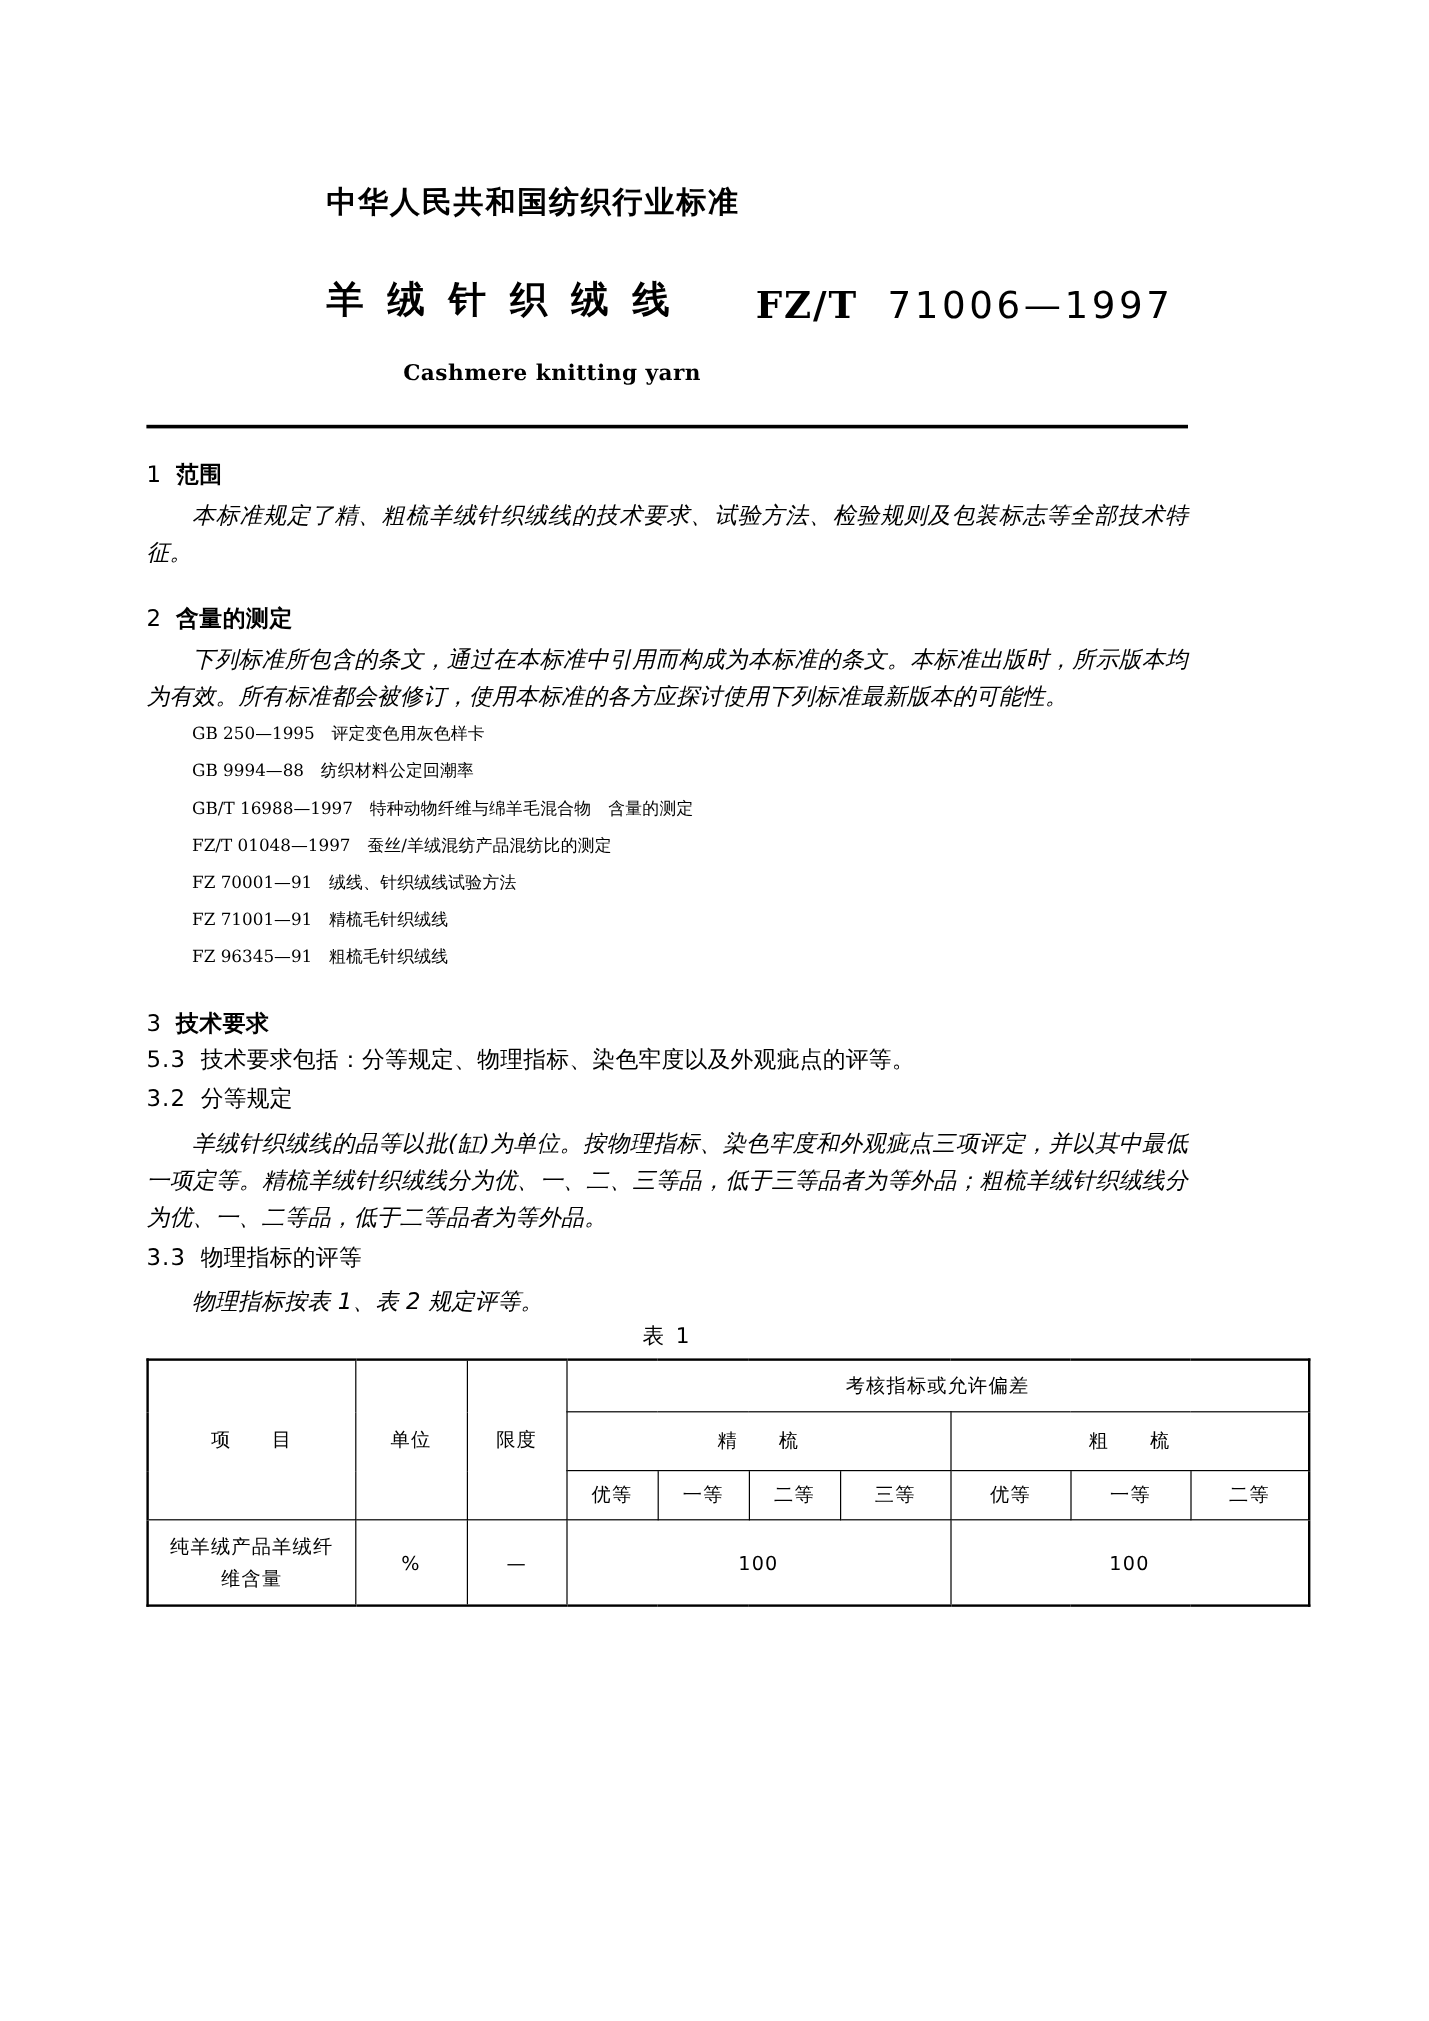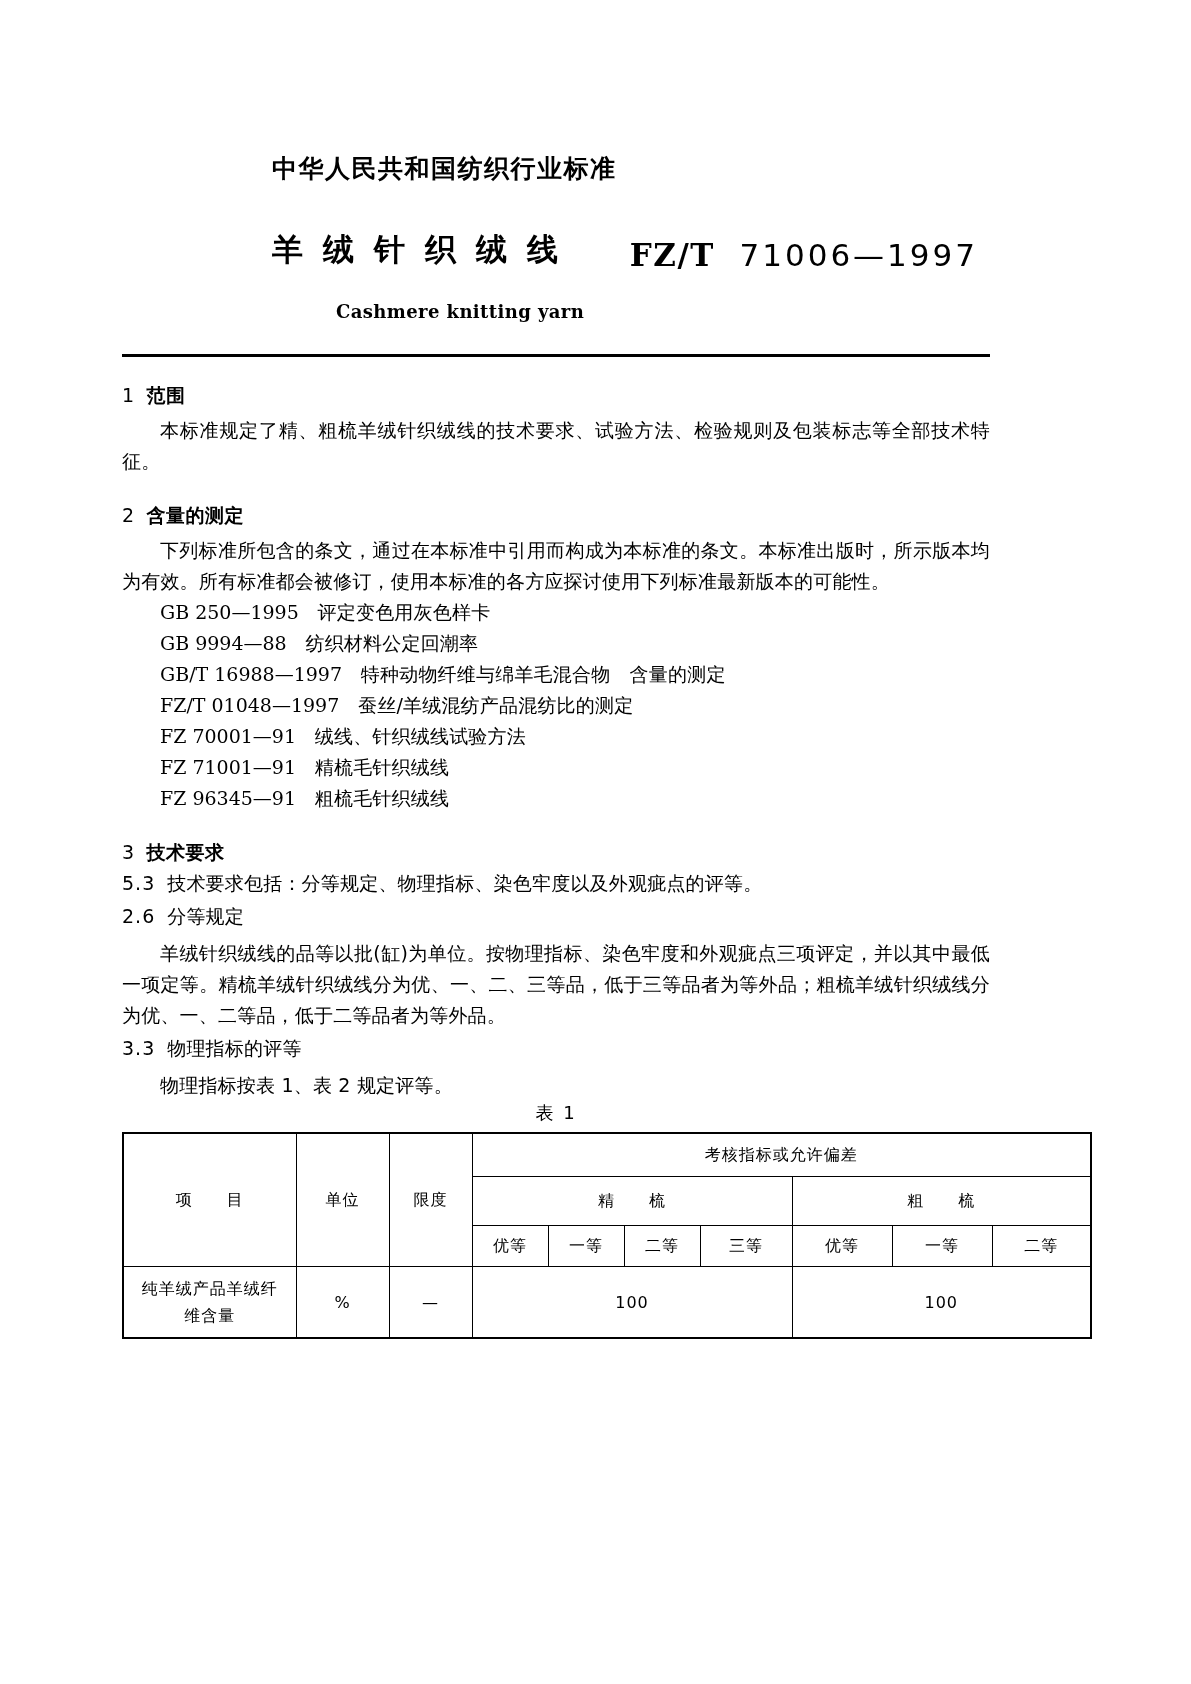--- a/index.html
+++ b/index.html
@@ -91,26 +91,27 @@
     font-family: "DejaVu Sans", "Liberation Sans", sans-serif;
     font-weight: normal;
     margin-right: 12px;
   }
   .para {
     font-size: 19px;
     line-height: 31px;
     text-align: justify;
     margin-top: 6px;
     letter-spacing: 0.2px;
+    font-style: italic;
   }
   .para.indent {
     text-indent: 38px;
   }
   .ref-line {
-    font-size: 19px;
+    font-size: 14px;
     line-height: 31px;
     padding-left: 38px;
     letter-spacing: 0.2px;
   }
   .ref-line .code {
     font-family: "DejaVu Serif", "Liberation Serif", serif;
     letter-spacing: 0px;
   }
   .clause {
     font-size: 19px;
@@ -218,21 +219,21 @@
     <div class="ref-line"><span class="code">GB/T 16988—1997</span>&nbsp;&nbsp;&nbsp;<span>特种动物纤维与绵羊毛混合物　含量的测定</span></div>
     <div class="ref-line"><span class="code">FZ/T 01048—1997</span>&nbsp;&nbsp;&nbsp;<span>蚕丝/羊绒混纺产品混纺比的测定</span></div>
     <div class="ref-line"><span class="code">FZ 70001—91</span>&nbsp;&nbsp;&nbsp;<span>绒线、针织绒线试验方法</span></div>
     <div class="ref-line"><span class="code">FZ 71001—91</span>&nbsp;&nbsp;&nbsp;<span>精梳毛针织绒线</span></div>
     <div class="ref-line"><span class="code">FZ 96345—91</span>&nbsp;&nbsp;&nbsp;<span>粗梳毛针织绒线</span></div>
 
     <div class="sec-head"><span class="num">3</span><span>技术要求</span></div>
 
     <div class="clause"><span class="cnum">5.3</span><span>技术要求包括：分等规定、物理指标、染色牢度以及外观疵点的评等。</span></div>
 
-    <div class="clause"><span class="cnum">2.6</span><span>分等规定</span></div>
+    <div class="clause"><span class="cnum">3.2</span><span>分等规定</span></div>
     <div class="para indent">羊绒针织绒线的品等以批(缸)为单位。按物理指标、染色牢度和外观疵点三项评定，并以其中最低一项定等。精梳羊绒针织绒线分为优、一、二、三等品，低于三等品者为等外品；粗梳羊绒针织绒线分为优、一、二等品，低于二等品者为等外品。</div>
 
     <div class="clause"><span class="cnum">3.3</span><span>物理指标的评等</span></div>
     <div class="para indent">物理指标按表 1、表 2 规定评等。</div>
 
     <div class="table-caption">表 1</div>
 
     <table class="t1">
       <colgroup>
         <col style="width:173px">

